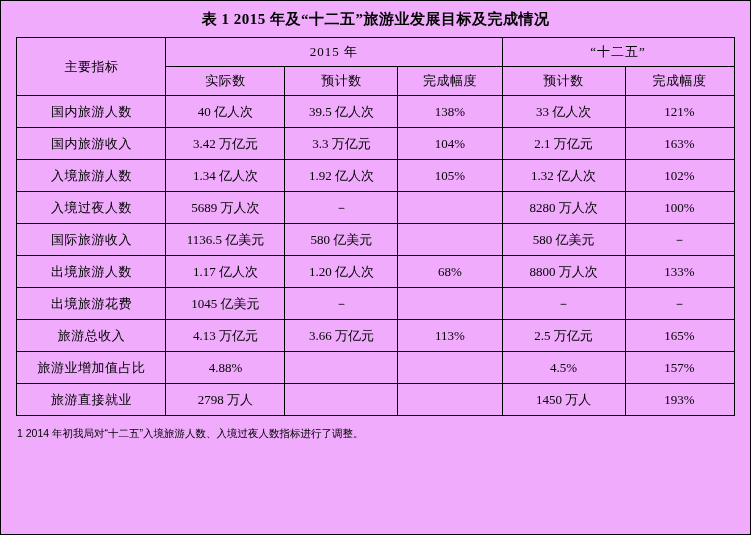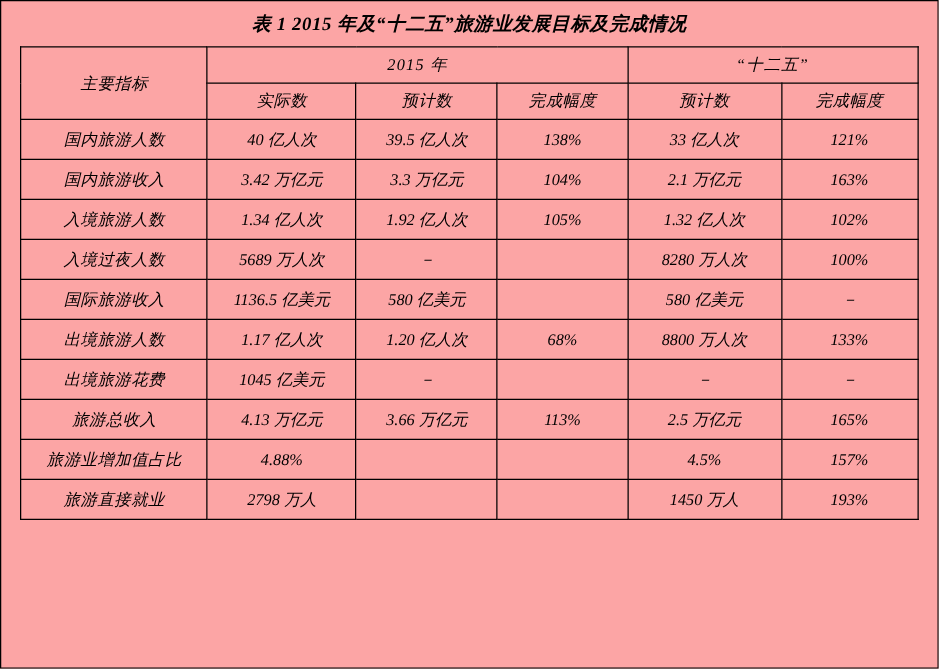--- a/index.html
+++ b/index.html
@@ -14,22 +14,21 @@
     color: #000000;
     overflow: hidden;
   }
   .page {
     position: relative;
     width: 751px;
     height: 535px;
     box-sizing: border-box;
     border: 1px solid #000000;
     padding: 0;
-    background: #fca5a5;
-    font-style: italic;
+    background: #f0abfc;
   }
   .title {
     text-align: center;
     font-size: 15px;
     font-weight: bold;
     letter-spacing: 0.5px;
     padding: 9px 0 8px 0;
   }
   table.main {
     border-collapse: collapse;
@@ -193,15 +192,16 @@
         <td class="val-cell">2798 万人</td>
         <td class="val-cell"></td>
         <td class="val-cell"></td>
         <td class="val-cell">1450 万人</td>
         <td class="val-cell">193%</td>
       </tr>
     </tbody>
   </table>
 
   <div class="notes">
+    <div>1  2014 年初我局对“十二五”入境旅游人数、入境过夜人数指标进行了调整。</div>
   </div>
 
 </div>
 
 </body></html>

